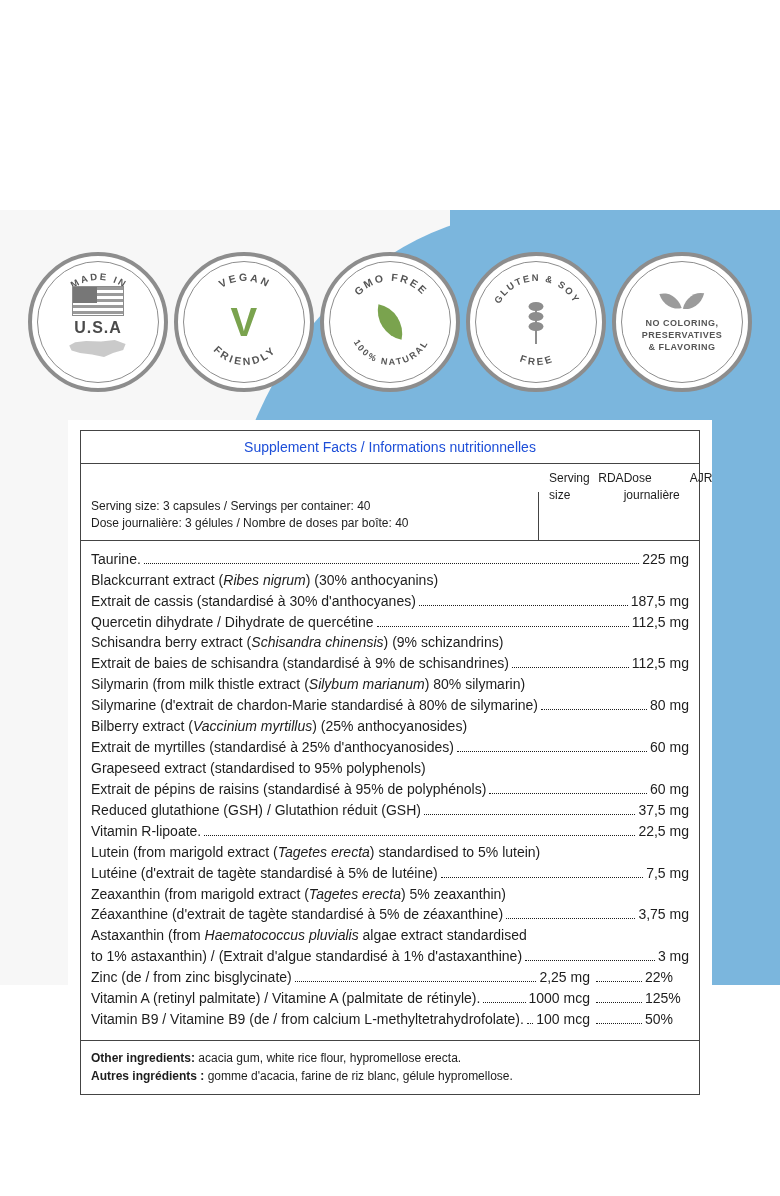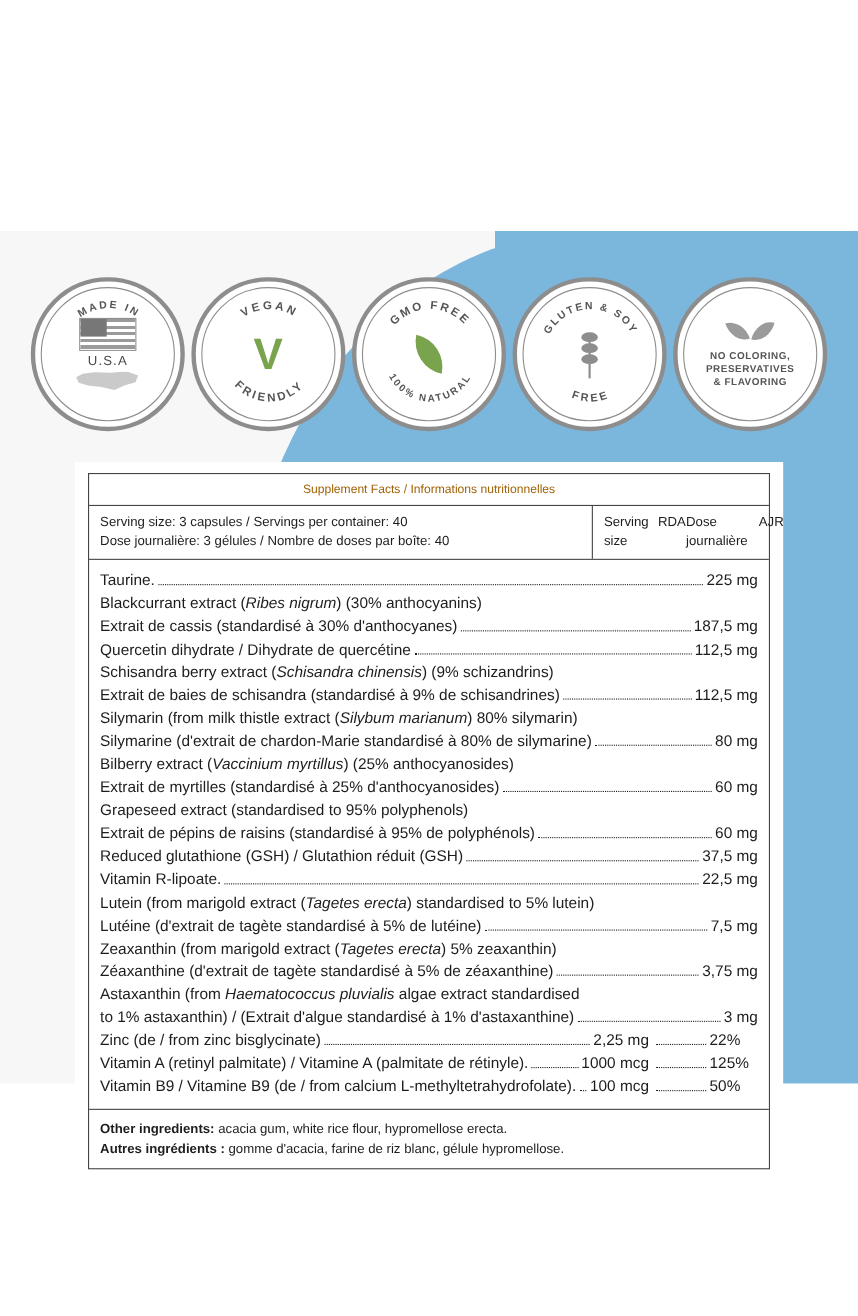--- a/index.html
+++ b/index.html
@@ -89,21 +89,21 @@
   .flag .stripes {
     position: absolute; inset: 0;
     background: repeating-linear-gradient(
       to bottom, #9a9a9a 0 3px, #ffffff 3px 6px);
   }
   .flag .canton {
     position: absolute; left: 0; top: 0;
     width: 24px; height: 16px;
     background: #777;
   }
-  .usa-text { font-size: 12px; letter-spacing: 1px; font-weight: normal; color:#4a4a4a; }
+  .usa-text { font-size: 16px; letter-spacing: 1px; font-weight: bold; color:#4a4a4a; }
   .map-shape {
     width: 60px; height: 18px;
     margin: 2px auto 0;
     background: #bdbdbd;
     clip-path: polygon(2% 30%, 12% 12%, 30% 5%, 55% 8%, 78% 0%, 96% 22%, 92% 55%, 75% 72%, 60% 95%, 40% 80%, 20% 72%, 6% 58%);
     opacity: .8;
   }
   .v-mark { font-size: 40px; color: #7aa34e; line-height: 1; font-weight: bold; }
   .leaf {
     width: 30px; height: 30px;
@@ -139,36 +139,37 @@
     background: #ffffff;
     padding: 10px 12px 14px 12px;
     box-shadow: 0 0 0 0 rgba(0,0,0,0);
   }
   .facts {
     border: 1px solid #444;
     background: #fff;
   }
   .facts-title {
     text-align: center;
-    font-size: 11px;
+    font-size: 14px;
     padding: 8px 4px 8px;
     border-bottom: 1px solid #444;
-    color: #a16207;
+    color: #1d4ed8;
   }
   .serving-row {
     display: flex;
     border-bottom: 1px solid #444;
     font-size: 12px;
     color: #1d1d1d;
   }
   .serving-left {
     flex: 1;
     padding: 6px 8px 7px 10px;
     line-height: 1.45;
     border-right: 1px solid #444;
+    margin-top: 28px;
   }
   .serving-right {
     width: 160px;
     padding: 6px 8px 7px 10px;
     line-height: 1.45;
     display: flex;
     flex-direction: row;
   }
   .sr-line { display: flex; justify-content: space-between; }
   .sr-line span:last-child { width: 34px; text-align: center; }

